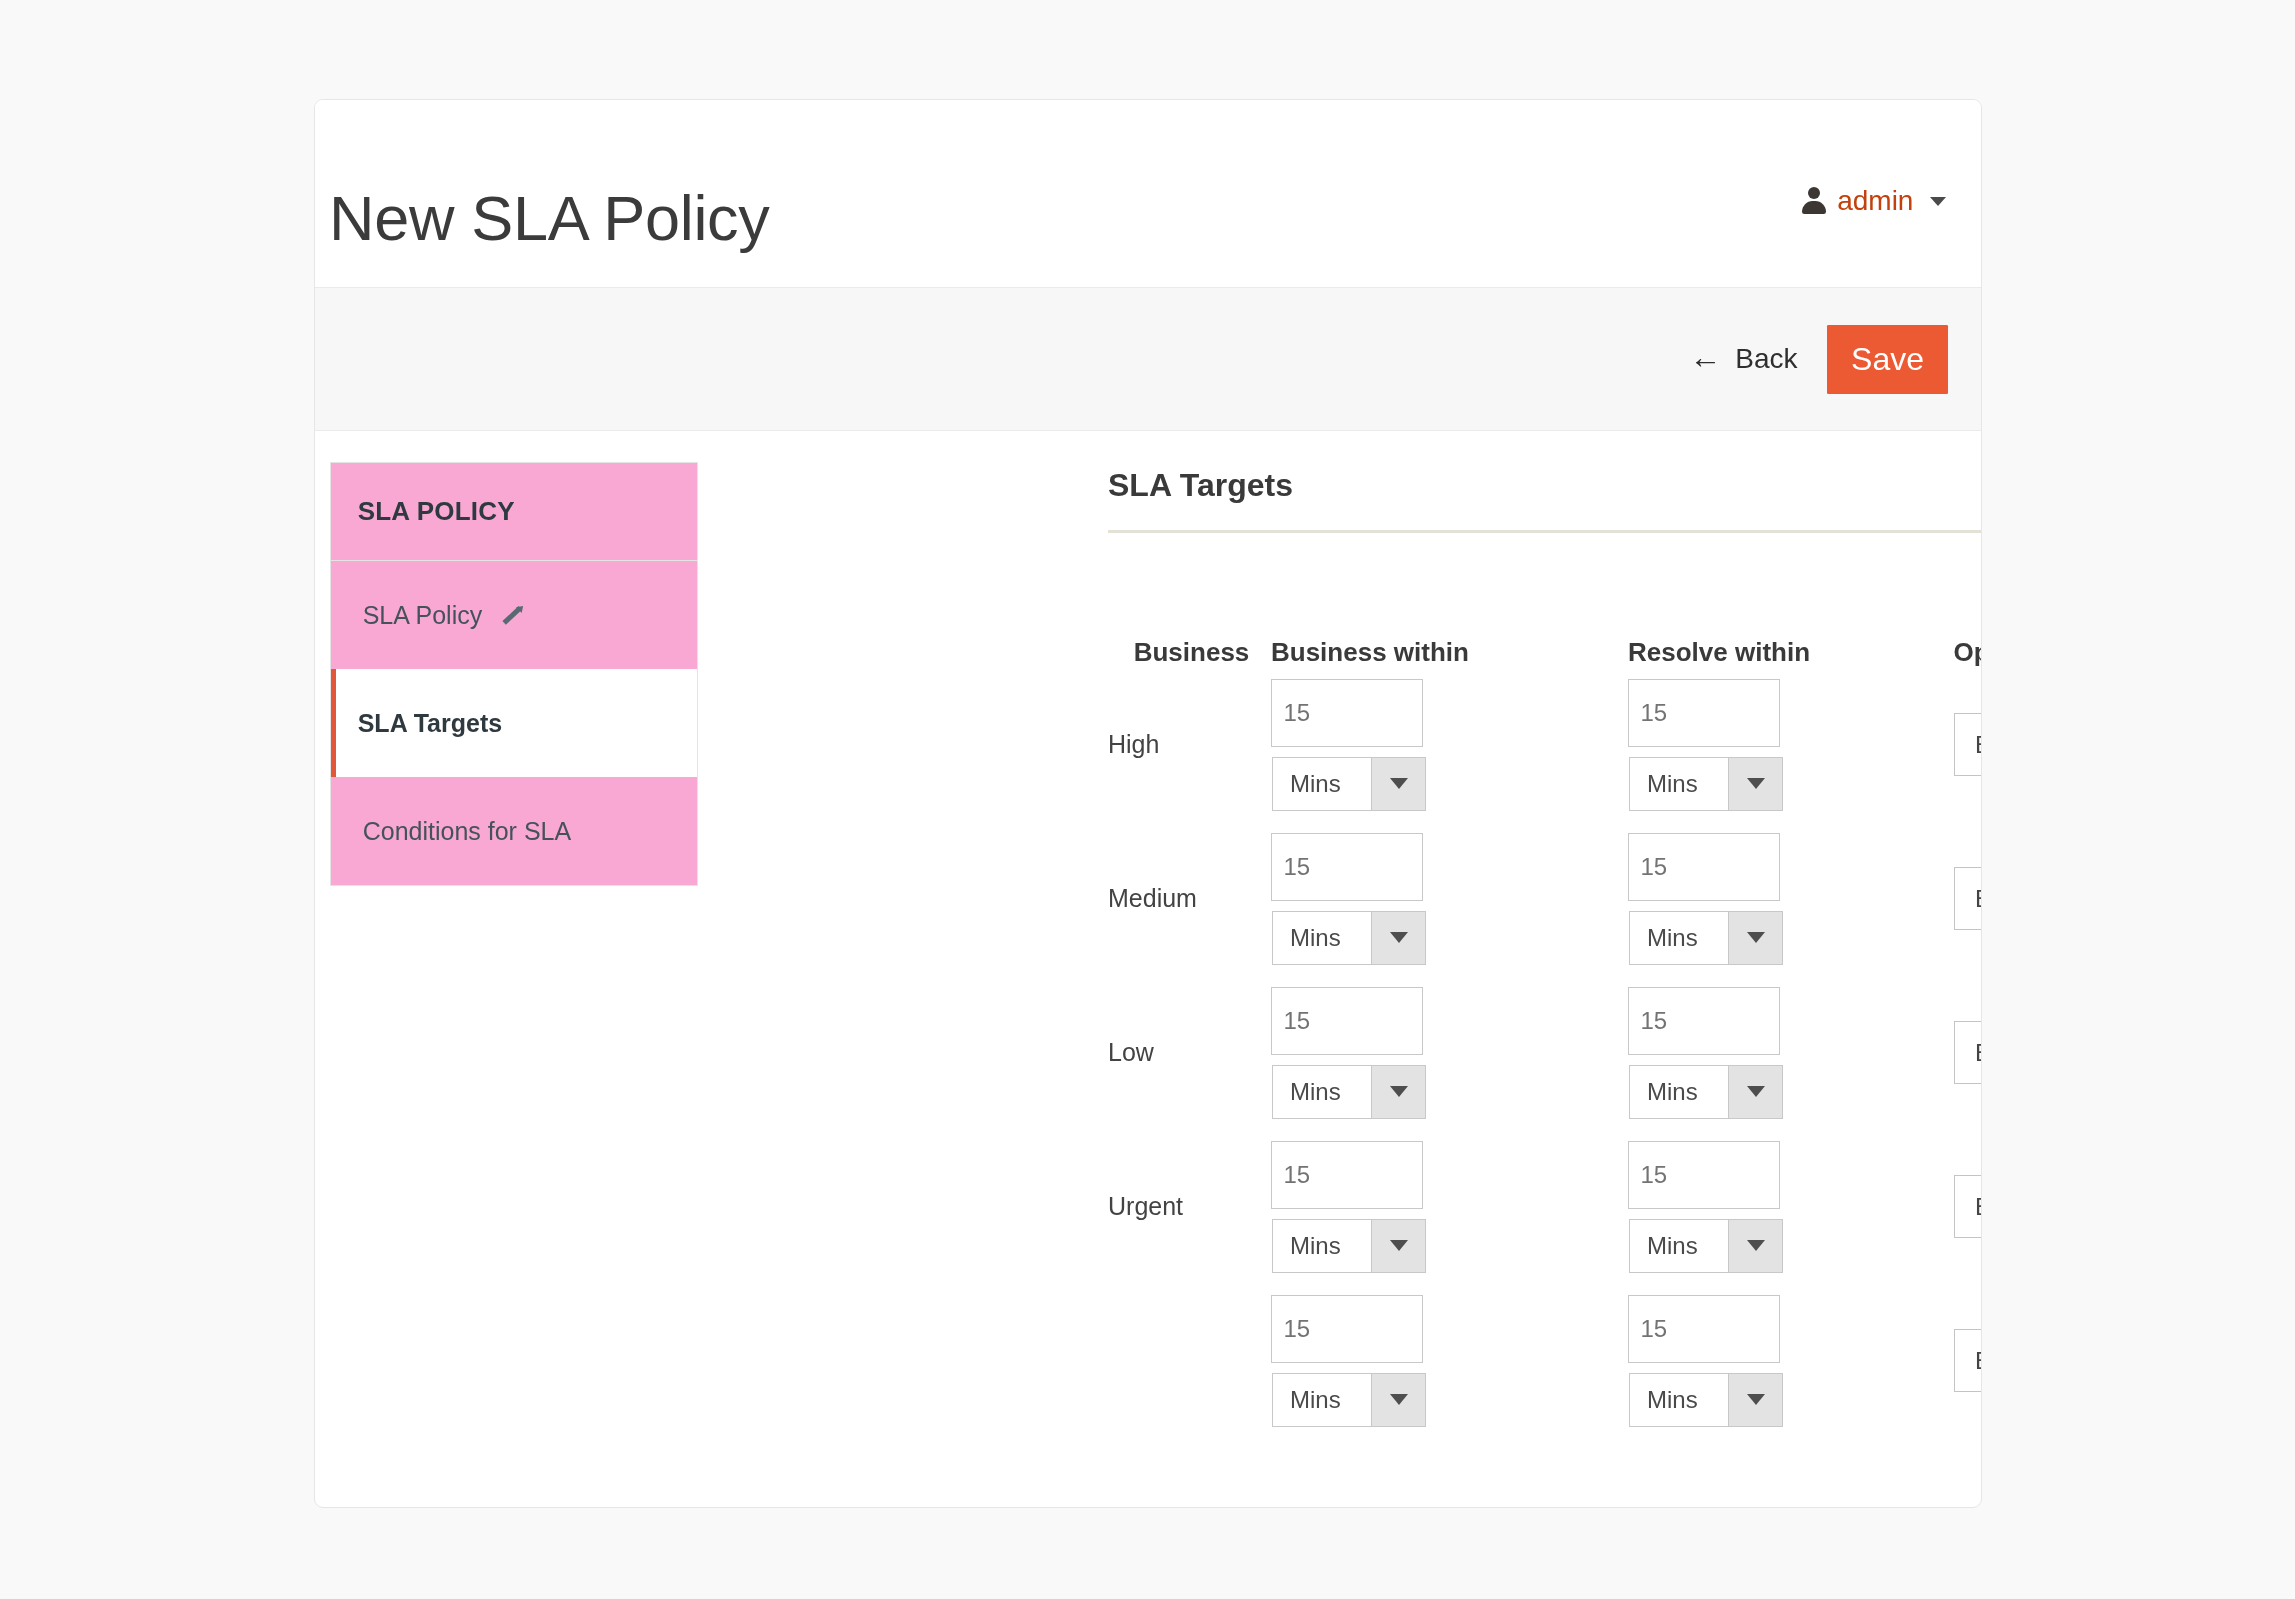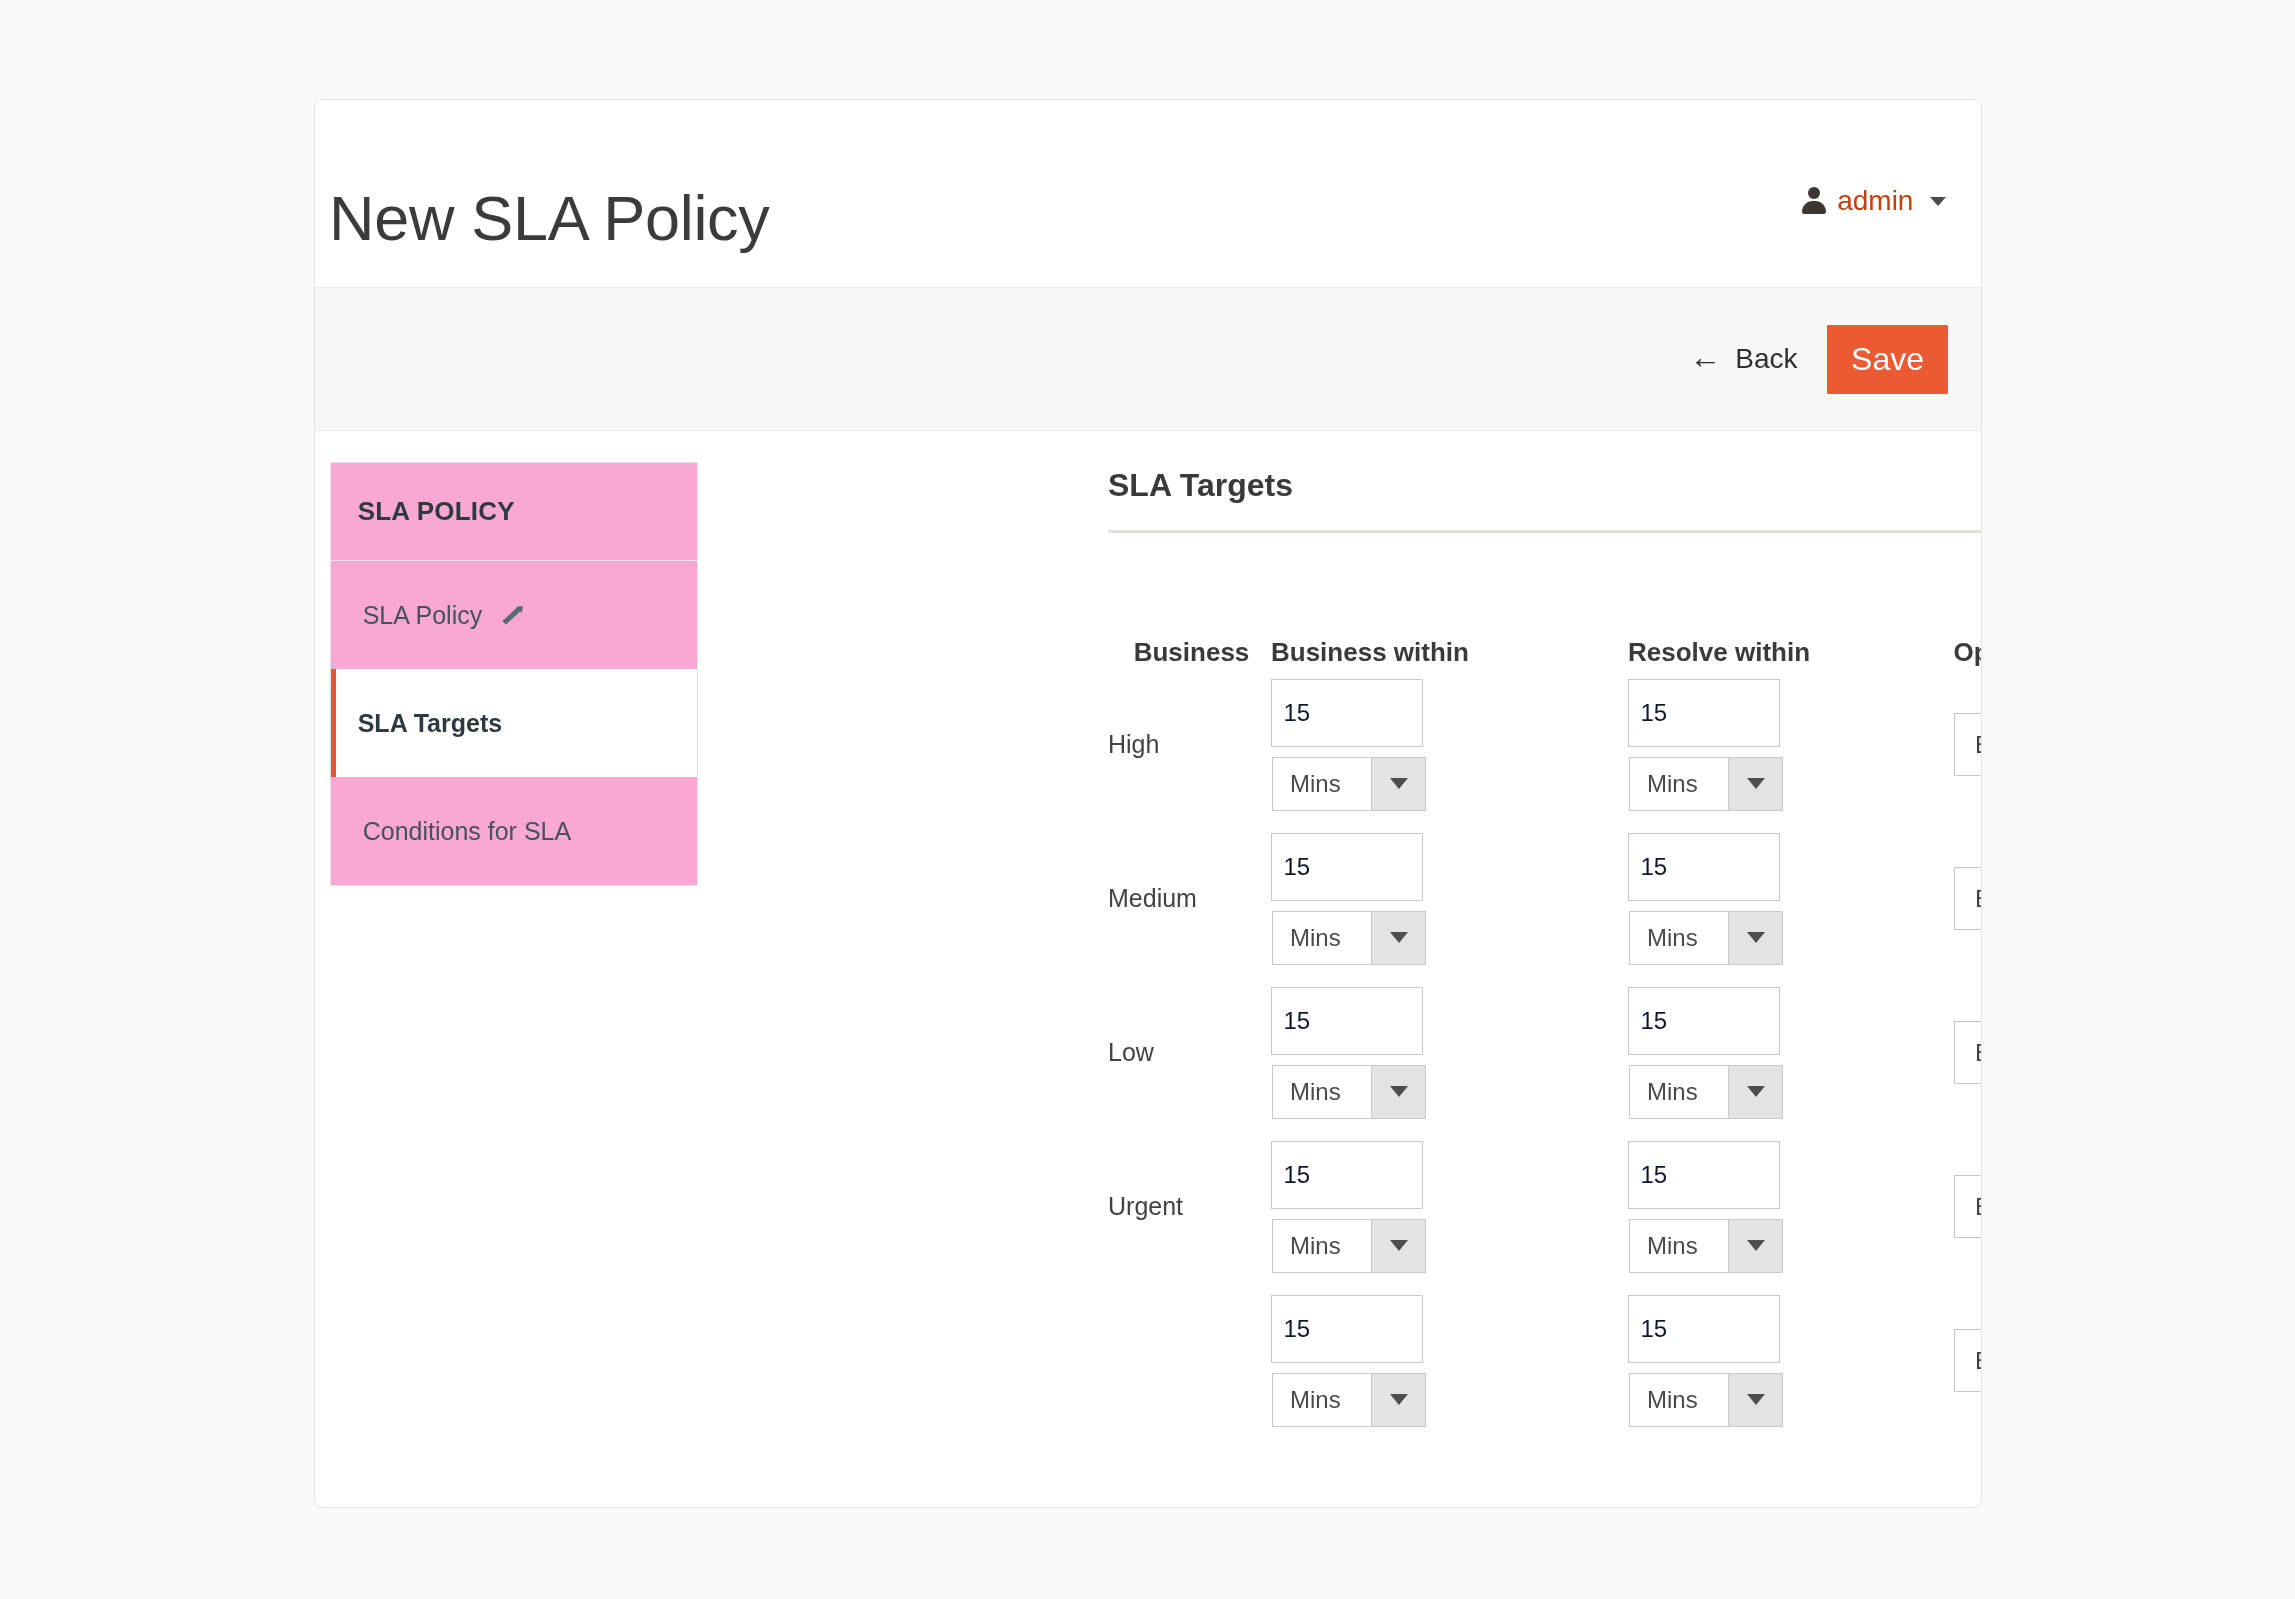--- a/index.html
+++ b/index.html
@@ -281,21 +281,21 @@
   .duration-cell.resolve { padding-left: 32px; }
 
   .num-input {
     display: block;
     width: 152px;
     height: 68px;
     border: 1.3px solid #c8c8c8;
     background: #ffffff;
     font-family: inherit;
     font-size: 24px;
-    color: #0f172a;
+    color: #737373;
     padding: 0 11.5px;
     outline: none;
   }
 
   .unit-select {
     display: flex;
     width: 154px;
     height: 54px;
     margin-top: 10.2px;
     margin-left: 1.3px;

